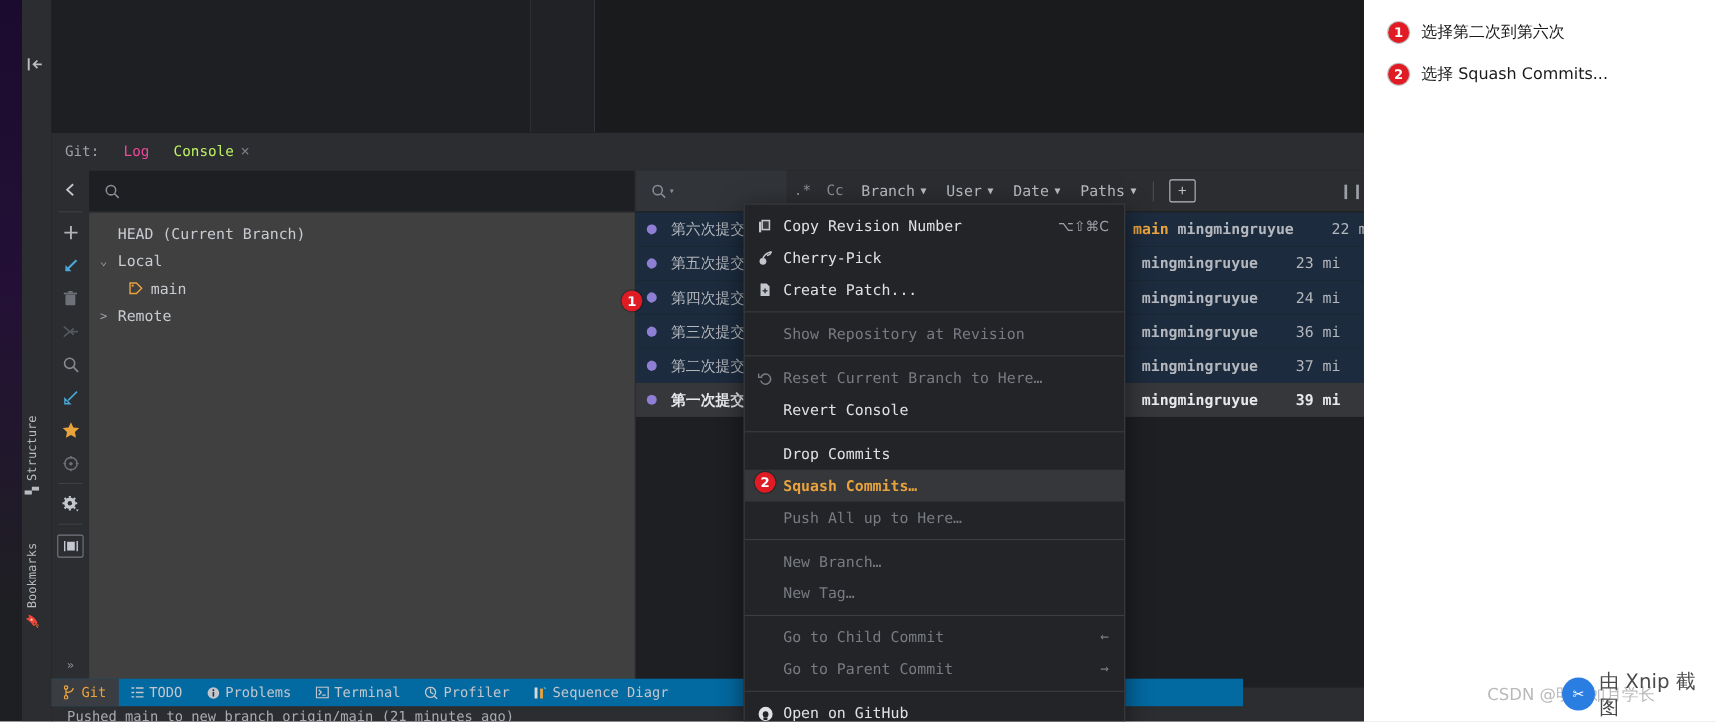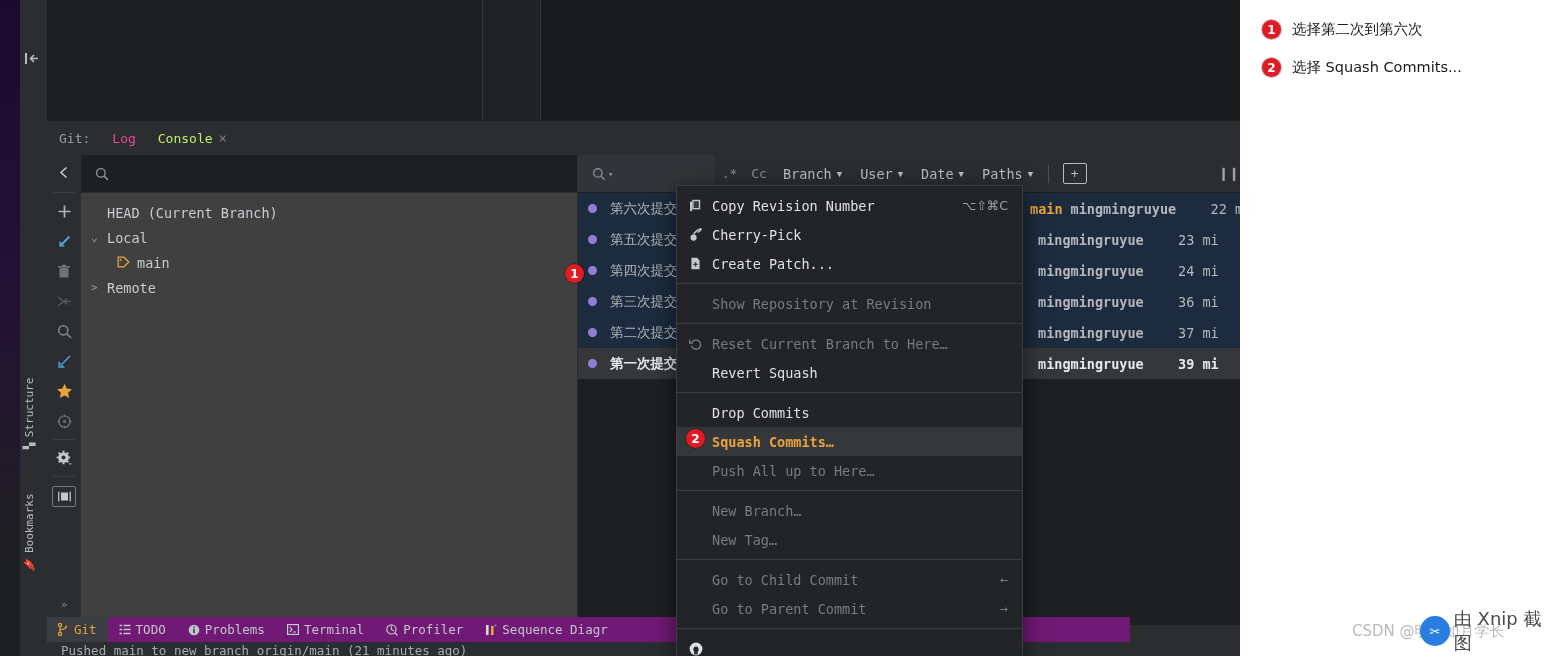--- a/index.html
+++ b/index.html
@@ -67,21 +67,21 @@
   .gline.half-bot{top:0;bottom:50%;}
   .subjcell{flex:0 0 auto;width:420px;padding-left:4px;white-space:nowrap;overflow:hidden;
             font-family:"DejaVu Sans","Liberation Sans",sans-serif;}
   .brtag{color:#e8a33d;font-weight:bold;margin-right:8px;font-family:"DejaVu Sans Mono",monospace;}
   .authcell{flex:0 0 140px;white-space:nowrap;font-weight:bold;}
   .datecell{flex:0 0 auto;white-space:nowrap;}
   .addbox{width:22px;height:19px;border:1.4px solid #b9bcc1;border-radius:2px;display:flex;align-items:center;justify-content:center;
           color:#b9bcc1;font-size:12px;}
 
   
-  .bottombar{position:absolute;left:47px;top:617px;width:1083px;height:25px;background:#701a75;display:flex;align-items:center;
+  .bottombar{position:absolute;left:47px;top:617px;width:1083px;height:25px;background:#0369a1;display:flex;align-items:center;
              font-size:12.5px;color:#c3c6cc;}
   .bb-item{height:25px;display:flex;align-items:center;gap:5px;padding:0 11px;white-space:nowrap;}
   .bb-item.active{background:#3a3d41;color:#e8a33d;}
   .statusline{position:absolute;left:47px;top:643px;width:1193px;height:13px;background:#2b2d30;color:#a8abb1;font-size:12.5px;
               padding-left:14px;box-sizing:border-box;overflow:hidden;}
   .leftbottom{position:absolute;left:20px;top:617px;width:27px;height:39px;background:#2b2d30;}
 
   
   .ctxmenu{position:absolute;left:676px;top:185px;width:345px;background:#232427;border:1px solid #3a3d41;
            box-shadow:0 6px 22px rgba(0,0,0,.55);padding:5px 0 0 0;z-index:50;}
@@ -482,21 +482,21 @@
           <svg width="13" height="12" viewBox="0 0 13 12">
               <path d="M3 4.4 A4.6 4.6 0 1 1 2.6 8" stroke="#787b82" stroke-width="1.4" fill="none"></path>
               <path d="M0.6 1.6 V5 H4" stroke="#787b82" stroke-width="1.4" fill="none"></path>
             </svg>
         </span>
         <span class="mtext">Reset Current Branch to Here…</span>
       </div>
 
       <div class="mi">
         <span class="micon"></span>
-        <span class="mtext">Revert Squash</span>
+        <span class="mtext">Revert Console</span>
       </div>
 
       <div class="msep"></div>
 
       <div class="mi">
         <span class="micon"></span>
         <span class="mtext">Drop Commits</span>
       </div>
 
       <div class="mi hl">
@@ -538,20 +538,21 @@
       <div class="msep"></div>
 
       <div class="mi">
         <span class="micon">
           <svg width="14" height="14" viewBox="0 0 14 14">
               <circle cx="7" cy="7" r="6.4" fill="#dfe1e5"></circle>
               <path d="M5.2 12.6 C5.2 10.8 4.6 10.4 4.6 10.4 C6 10.2 7.6 10.2 9 10.4 C9 10.4 8.6 11 8.6 12.6 Z" fill="#232427"></path>
               <ellipse cx="7" cy="7.4" rx="2.6" ry="2.9" fill="#232427"></ellipse>
             </svg>
         </span>
+        <span class="mtext">Open on GitHub</span>
       </div>
     </div>
 
     <div class="badge badge-abs" style="left:565px;top:264px;">
       <span>1</span>
     </div>
     <div class="badge badge-abs" style="left:686px;top:429px;">
       <span>2</span>
     </div>
 

